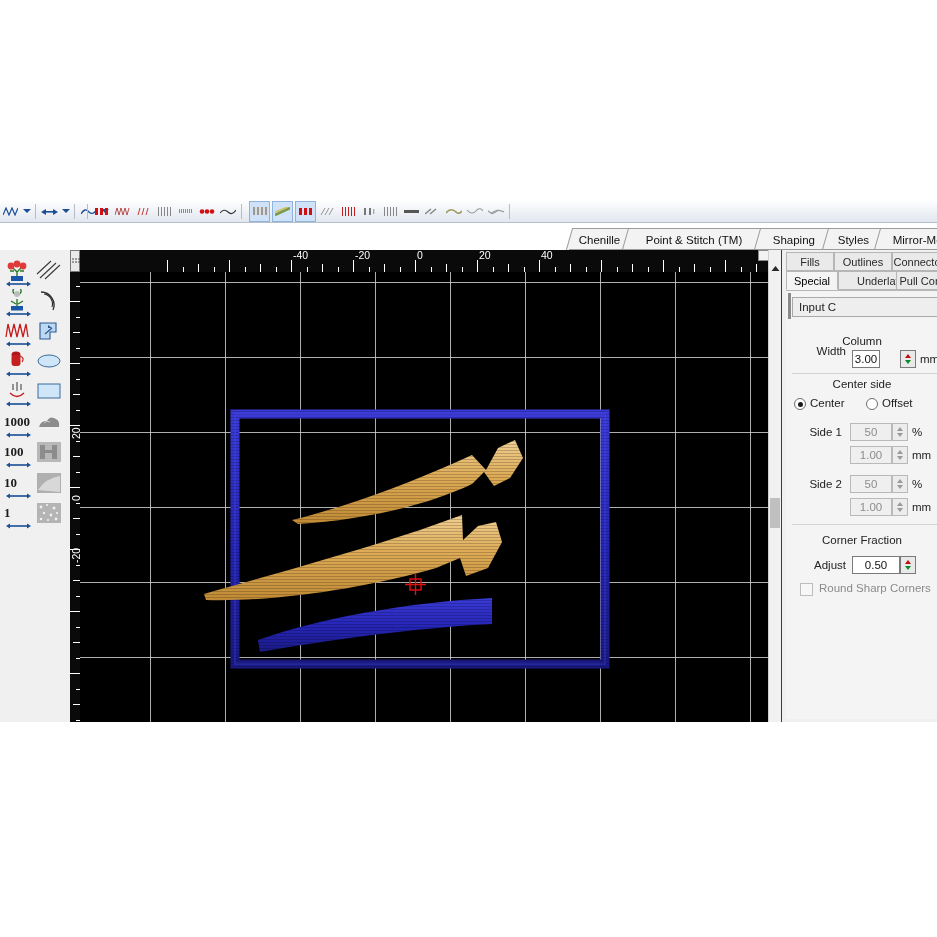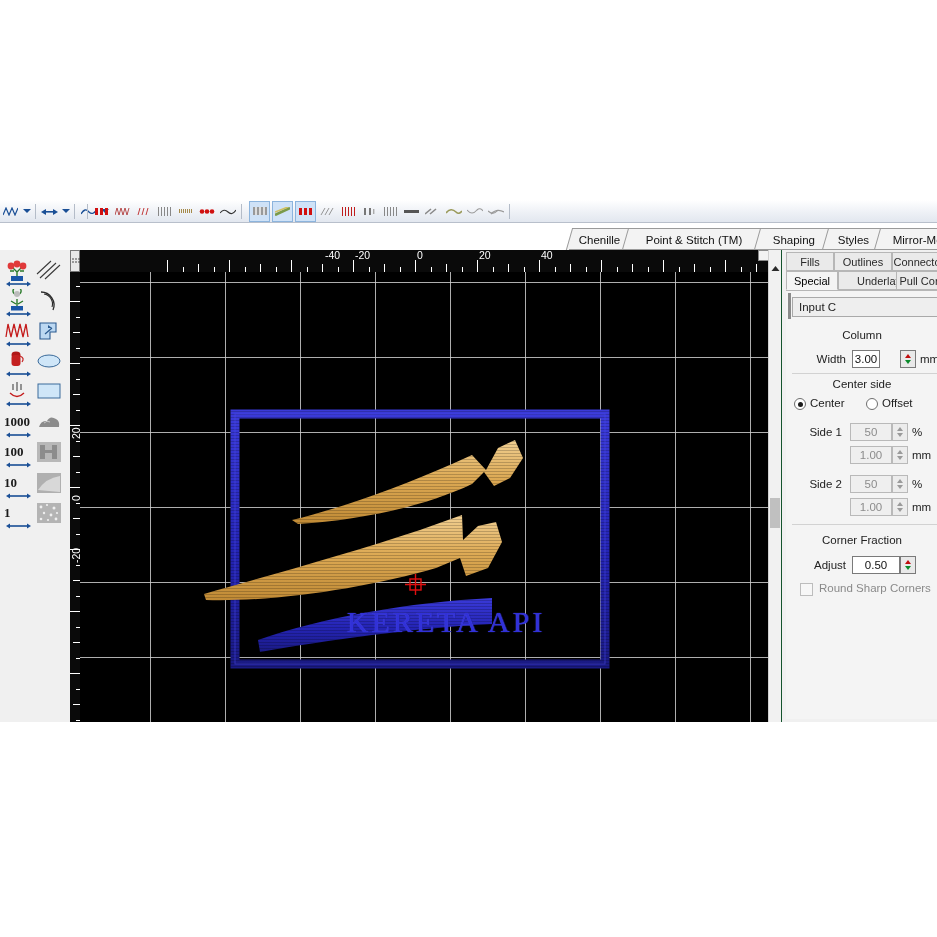--- a/index.html
+++ b/index.html
@@ -495,21 +495,21 @@
           <i class="tick" style="left:567.5px;bottom:0;width:1px;height:5px;"></i>
           <i class="tick" style="left:583.0px;bottom:0;width:1px;height:12px;"></i>
           <i class="tick" style="left:598.5px;bottom:0;width:1px;height:5px;"></i>
           <i class="tick" style="left:614.0px;bottom:0;width:1px;height:8px;"></i>
           <i class="tick" style="left:629.5px;bottom:0;width:1px;height:5px;"></i>
           <i class="tick" style="left:645.0px;bottom:0;width:1px;height:12px;"></i>
           <i class="tick" style="left:660.5px;bottom:0;width:1px;height:5px;"></i>
           <i class="tick" style="left:676.0px;bottom:0;width:1px;height:8px;"></i>
         </div>
       <div id="hlabels">
-          <span class="rlab" style="left:213px;top:-1px;margin-left:32px;">-40</span>
+          <span class="rlab" style="left:213px;top:-1px;">-40</span>
           <span class="rlab" style="left:275px;top:-1px;">-20</span>
           <span class="rlab" style="left:337px;top:-1px;">0</span>
           <span class="rlab" style="left:399px;top:-1px;">20</span>
           <span class="rlab" style="left:461px;top:-1px;">40</span>
         </div>
     </div>
 
     <div class="rulerV">
       <div id="vticks">
           <i class="tick" style="right:0;top:447.5px;height:1px;width:4px;"></i>
@@ -590,24 +590,20 @@
           <path d="M178 368 C240 346 330 330 412 326 L412 352 C334 356 248 368 180 380 Z" fill="url(#blu)"></path>
           <path d="M178 368 C240 346 330 330 412 326 L412 352 C334 356 248 368 180 380 Z" fill="url(#stitchH)"></path>
         </g>
 
         <g stroke="#e01010" stroke-width="1.4" fill="none">
           <rect x="330" y="307" width="11" height="11"></rect>
           <path d="M335.5 302 v21 M325 312.5 h21"></path>
         </g>
       </svg>
 
-      <div style="position:absolute;left:216px;top:333px;width:300px;text-align:center;
-                  font-family:'Liberation Serif',serif;font-size:30px;letter-spacing:3px;
-                  color:#3131d8;font-weight:normal;
-                  text-shadow:0 0 1px #5555e8, 1px 0 0 rgba(30,30,160,.6);">KERETA API</div>
     </div>
 
     <div class="sTop"></div>
     <div class="scrollV">
       <div class="sArrow" style="top:12px;">
         <svg width="9" height="7">
             <path d="M4.5 1 L8.5 6 L0.5 6 Z" fill="#2a2a2a"></path>
           </svg>
       </div>
       <div class="sThumb" style="top:248px;height:30px;"></div>
@@ -635,22 +631,22 @@
     <div class="ptab" style="left:114px;top:21px;width:46px;">
         <span>Pull Cor</span>
       </div>
 
     <div class="pbody">
       <div class="comboL"></div>
       <div class="combo">
         <span>Input C</span>
       </div>
 
-      <div class="hdr" style="top:38px;">Column</div>
-      <div class="lbl" style="left:8px;top:62px;width:52px;">Width</div>
+      <div class="hdr" style="top:44px;">Column</div>
+      <div class="lbl" style="left:8px;top:54px;width:52px;">Width</div>
       <div class="fld" style="left:66px;top:59px;width:28px;">3.00</div>
       <div class="spin" style="left:114px;top:59px;">
         <i class="upA"></i>
         <i class="dnA"></i>
       </div>
       <div class="unit" style="left:134px;top:62px;">mm</div>
 
       <div class="hr" style="top:82px;"></div>
 
       <div class="hdr" style="top:87px;">Center side</div>

